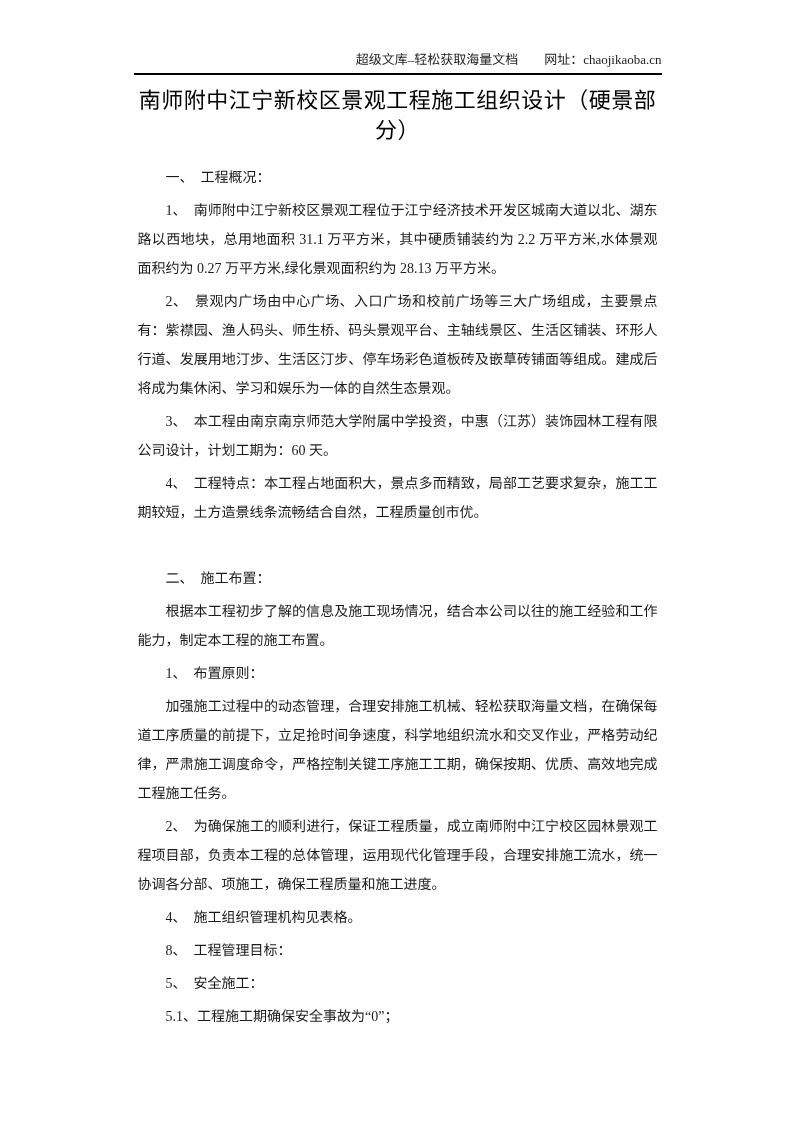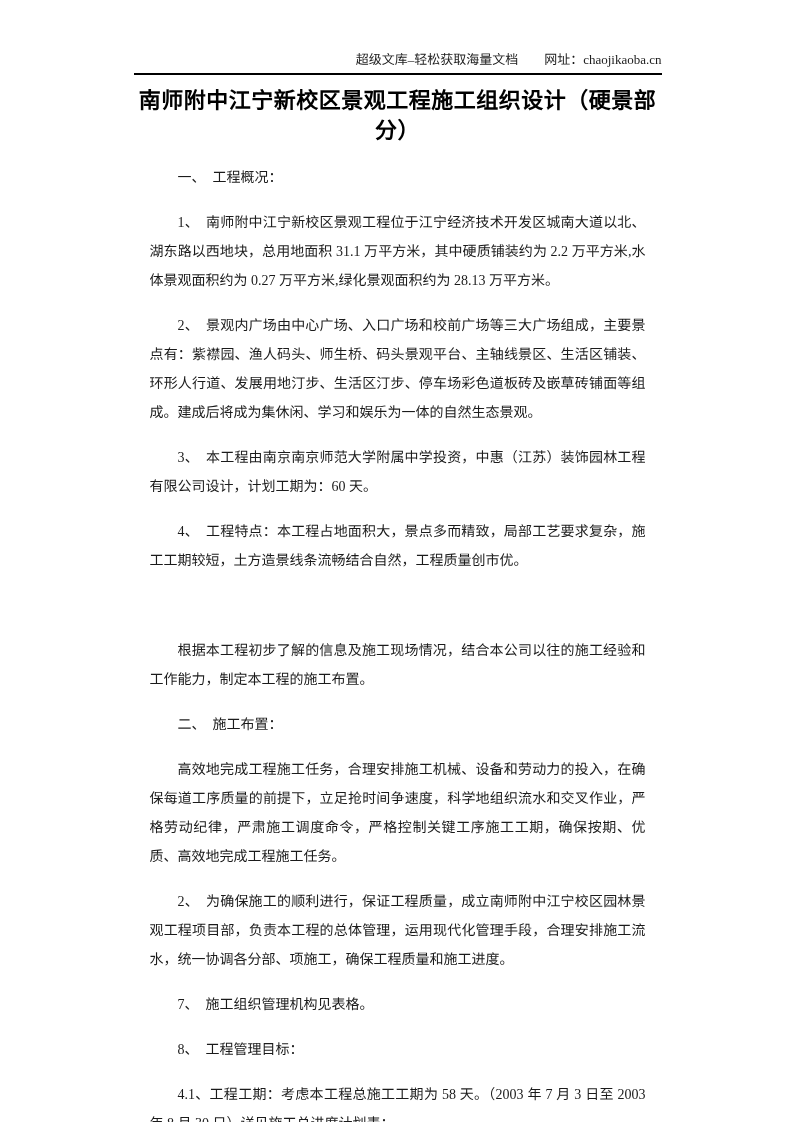--- a/index.html
+++ b/index.html
@@ -32,33 +32,33 @@
   .header-rule {
     border: 0;
     border-top: 2px solid #000000;
     margin: 5px 0 0 0;
   }
   .doc-title {
     margin: 11px 0 0 0;
     text-align: center;
     font-size: 22px;
     line-height: 30px;
-    font-weight: bold;
+    font-weight: normal;
     color: #000000;
     letter-spacing: 0.5px;
   }
   .doc-body {
     margin-top: 17px;
     font-size: 14px;
     line-height: 29px;
     text-align: justify;
     overflow-wrap: break-word;
   }
   .doc-body p.para {
-    margin: 16px;
+    margin: 4px;
     padding: 0;
   }
   .doc-body p.para.indent {
     text-indent: 2em;
   }
   .doc-body p.para.blank {
     height: 29px;
   }
 </style>
 </head>
@@ -74,24 +74,24 @@
 
   <h1 class="doc-title">南师附中江宁新校区景观工程施工组织设计（硬景部分）</h1>
 
   <div class="doc-body">
       <p class="para indent">一、　工程概况：</p>
       <p class="para indent">1、　南师附中江宁新校区景观工程位于江宁经济技术开发区城南大道以北、湖东路以西地块，总用地面积 31.1 万平方米，其中硬质铺装约为 2.2 万平方米,水体景观面积约为 0.27 万平方米,绿化景观面积约为 28.13 万平方米。</p>
       <p class="para indent">2、　景观内广场由中心广场、入口广场和校前广场等三大广场组成，主要景点有：紫襟园、渔人码头、师生桥、码头景观平台、主轴线景区、生活区铺装、环形人行道、发展用地汀步、生活区汀步、停车场彩色道板砖及嵌草砖铺面等组成。建成后将成为集休闲、学习和娱乐为一体的自然生态景观。</p>
       <p class="para indent">3、　本工程由南京南京师范大学附属中学投资，中惠（江苏）装饰园林工程有限公司设计，计划工期为：60 天。</p>
       <p class="para indent">4、　工程特点：本工程占地面积大，景点多而精致，局部工艺要求复杂，施工工期较短，土方造景线条流畅结合自然，工程质量创市优。</p>
       <p class="para blank"></p>
+      <p class="para indent">二、　施工布置：</p>
       <p class="para indent">根据本工程初步了解的信息及施工现场情况，结合本公司以往的施工经验和工作能力，制定本工程的施工布置。</p>
-      <p class="para indent">二、　施工布置：</p>
-      <p class="para indent">高效地完成工程施工任务，合理安排施工机械、设备和劳动力的投入，在确保每道工序质量的前提下，立足抢时间争速度，科学地组织流水和交叉作业，严格劳动纪律，严肃施工调度命令，严格控制关键工序施工工期，确保按期、优质、高效地完成工程施工任务。</p>
+      <p class="para indent">1、　布置原则：</p>
+      <p class="para indent">加强施工过程中的动态管理，合理安排施工机械、轻松获取海量文档，在确保每道工序质量的前提下，立足抢时间争速度，科学地组织流水和交叉作业，严格劳动纪律，严肃施工调度命令，严格控制关键工序施工工期，确保按期、优质、高效地完成工程施工任务。</p>
       <p class="para indent">2、　为确保施工的顺利进行，保证工程质量，成立南师附中江宁校区园林景观工程项目部，负责本工程的总体管理，运用现代化管理手段，合理安排施工流水，统一协调各分部、项施工，确保工程质量和施工进度。</p>
-      <p class="para indent">7、　施工组织管理机构见表格。</p>
+      <p class="para indent">4、　施工组织管理机构见表格。</p>
       <p class="para indent">8、　工程管理目标：</p>
-      <p class="para indent">4.1、工程工期：考虑本工程总施工工期为 58 天。（2003 年 7 月 3 日至 2003 年 8 月 30 日）详见施工总进度计划表：</p>
       <p class="para indent">5、　安全施工：</p>
       <p class="para indent">5.1、工程施工期确保安全事故为“0”；</p>
     </div>
 
 </div>
 
 </body></html>

